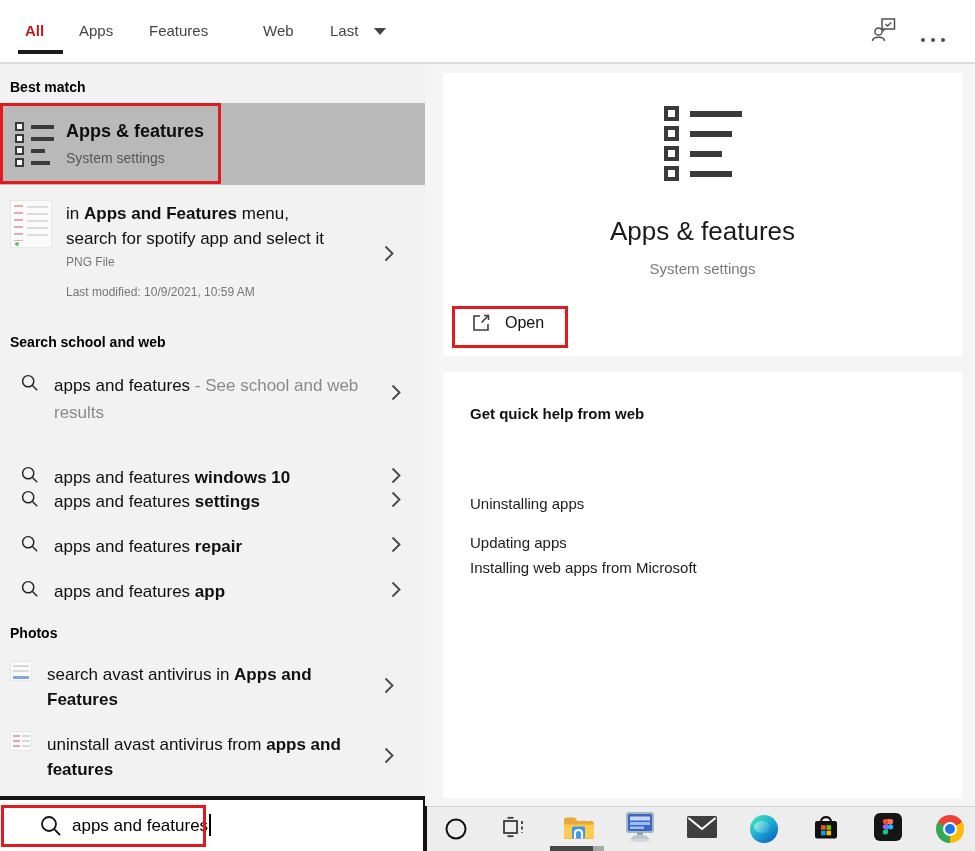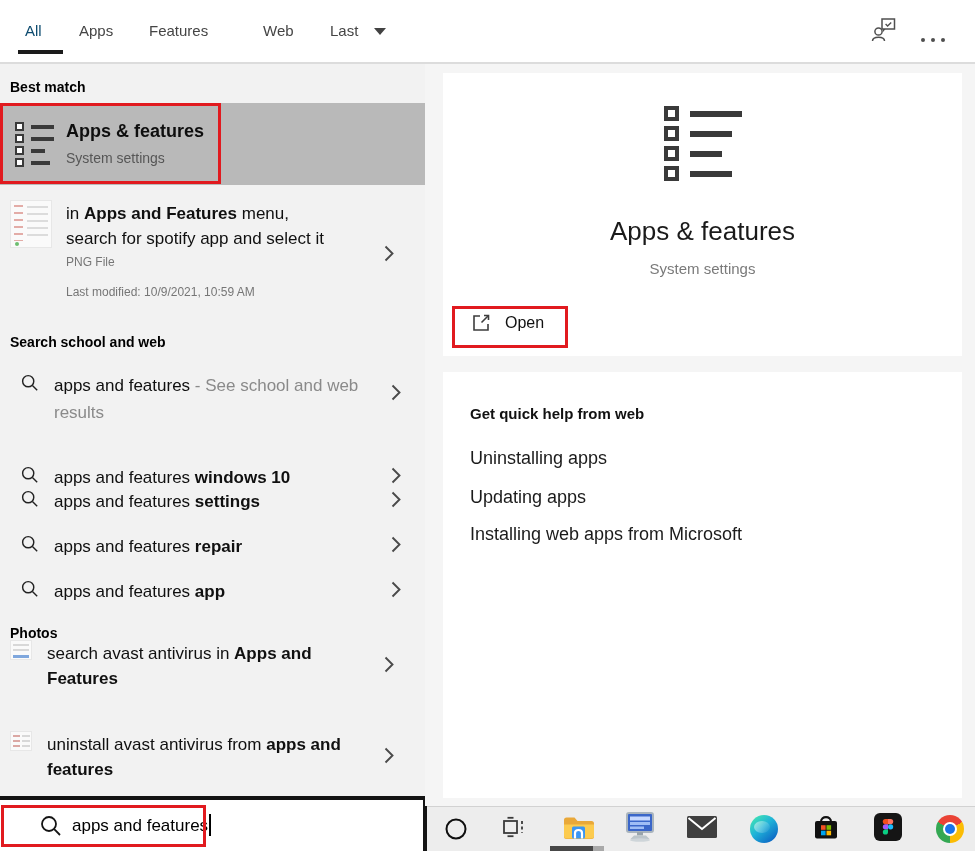--- a/index.html
+++ b/index.html
@@ -3,21 +3,21 @@
 <meta charset="utf-8">
 <style>
   * { margin:0; padding:0; box-sizing:border-box; }
   body { font-family:"Liberation Sans", sans-serif; background:#fff; }
   #root { position:relative; width:975px; height:851px; overflow:hidden; background:#fff; }
   .abs { position:absolute; }
 
   
   #header { position:absolute; left:0; top:0; width:975px; height:64px; background:#fff; border-bottom:2px solid #dcdcdc; }
   .tab { position:absolute; top:22px; font-size:15px; color:#454545; cursor:default; white-space:nowrap; }
-  .tab.active { color:#0c4a6e; font-weight:400; }
+  .tab.active { color:#b91c1c; font-weight:700; }
   #all-underline { position:absolute; left:18px; top:50px; width:45px; height:4px; background:#1b1b1b; }
   .caret-down { position:absolute; width:0; height:0; border-left:6px solid transparent; border-right:6px solid transparent; border-top:7px solid #424242; }
   .hdr-dots span { display:inline-block; width:4px; height:4px; border-radius:50%; background:#4f4f4f; margin-right:6px; }
 
   
   #left-panel { position:absolute; left:0; top:64px; width:425px; height:732px; background:#f2f2f2; }
   .sec-header { position:absolute; left:10px; font-size:14px; font-weight:700; color:#000; }
   #best-row { position:absolute; left:0; top:39px; width:425px; height:82px; background:#b9b9b9; }
   .red-box { position:absolute; border:3px solid #e11a1f; pointer-events:none; }
   .bm-title { font-size:18px; font-weight:700; color:#0e0e0e; }
@@ -59,21 +59,21 @@
   
   #right-panel { position:absolute; left:425px; top:64px; width:550px; height:742px; background:#f5f5f5; }
   .card { position:absolute; left:18px; width:519px; background:#fff; }
   #card-main { top:9px; height:225px; display:flex; flex-direction:column; align-items:center; }
   #panel-title { font-size:26px; color:#1a1a1a; margin-top:30px; }
   #panel-sub { font-size:15px; color:#7a7a7a; margin-top:13px; }
   #card-open { top:226px; height:66px;text-decoration:underline; }
   #open-label { position:absolute; left:62px; top:24px; font-size:16px; color:#111; }
   #card-help { top:308px; height:426px; }
   .help-header { position:absolute; left:27px; top:33px; font-size:15px; font-weight:700; color:#111; }
-  .help-link { position:absolute; left:27px; font-size:18px; color:#1b1b1b; cursor:default; }
+  .help-link { position:absolute; left:27px; font-size:15px; color:#1b1b1b; cursor:default;margin-top:47px; }
 
   
   #taskbar { position:absolute; left:427px; top:806px; width:548px; height:45px; background:#ededed; border-top:1px solid #d2d2d2; }
   .tb-icon { position:absolute; top:50%; transform:translate(-50%,-50%); }
   .cortana-ring { width:21px; height:21px; border:2.5px solid #0f0f0f; border-radius:50%; }
   .chrome-ball { width:28px; height:28px; border-radius:50%; position:relative;
      background:conic-gradient(from 300deg,#ea4335 0 120deg,#fbbc05 0 240deg,#34a853 0 360deg); }
   .chrome-ball::before { content:''; position:absolute; inset:7px; background:#fff; border-radius:50%; }
   .chrome-ball::after { content:''; position:absolute; inset:9px; background:#1a73e8; border-radius:50%; }
   .edge-ball { width:28px; height:28px; border-radius:50%;
@@ -232,21 +232,21 @@
       <div class="sugg-text"><span>apps and features </span><b>repair</b></div>
       <span class="chev" style="top:10px">
         <svg width="11" height="17" viewBox="0 0 11 17">
             <path d="M1.5 1.5 L8.5 8.5 L1.5 15.5" stroke="#4a4a4a" stroke-width="1.9" fill="none"></path>
           </svg>
       </span>
     </div>
 
     <div class="sec-header" style="top:561px">Photos</div>
 
-    <div class="photo-row" style="top:570px">
+    <div class="photo-row" style="top:591px">
       <div class="thumb" style="left:10px; top:6px; width:22px; height:20px">
         <div class="t-col" style="left:2px; top:3px; width:16px; height:10px; background:repeating-linear-gradient(#d8d8d8 0 2px, transparent 2px 5px)"></div>
         <div class="t-col" style="left:2px; top:14px; width:16px; height:3px; background:#7fa7dd"></div>
       </div>
       <div class="photo-text"><span>search avast antivirus in </span><b>Apps and Features</b></div>
       <span class="chev" style="top:22px">
         <svg width="11" height="17" viewBox="0 0 11 17">
             <path d="M1.5 1.5 L8.5 8.5 L1.5 15.5" stroke="#4a4a4a" stroke-width="1.9" fill="none"></path>
           </svg>
       </span>
@@ -311,21 +311,21 @@
         </svg>
       </span>
       <span id="open-label">Open</span>
       <div class="red-box" style="left:9px; top:16px; width:116px; height:42px"></div>
     </div>
 
     <div class="card" id="card-help">
       <div class="help-header">Get quick help from web</div>
       <div class="help-link" style="top:76px">Uninstalling apps</div>
       <div class="help-link" style="top:115px">Updating apps</div>
-      <div class="help-link" style="top:152px">Installing web apps from Microsoft</div>
+      <div class="help-link" style="top:140px">Installing web apps from Microsoft</div>
     </div>
   </div>
 
   <div id="taskbar">
     <span class="tb-icon" style="left:29px">
         <span class="cortana-ring" style="display:block"></span>
       </span>
 
     <span class="tb-icon" style="left:87px">
       <svg width="26" height="26" viewBox="0 0 26 26">

